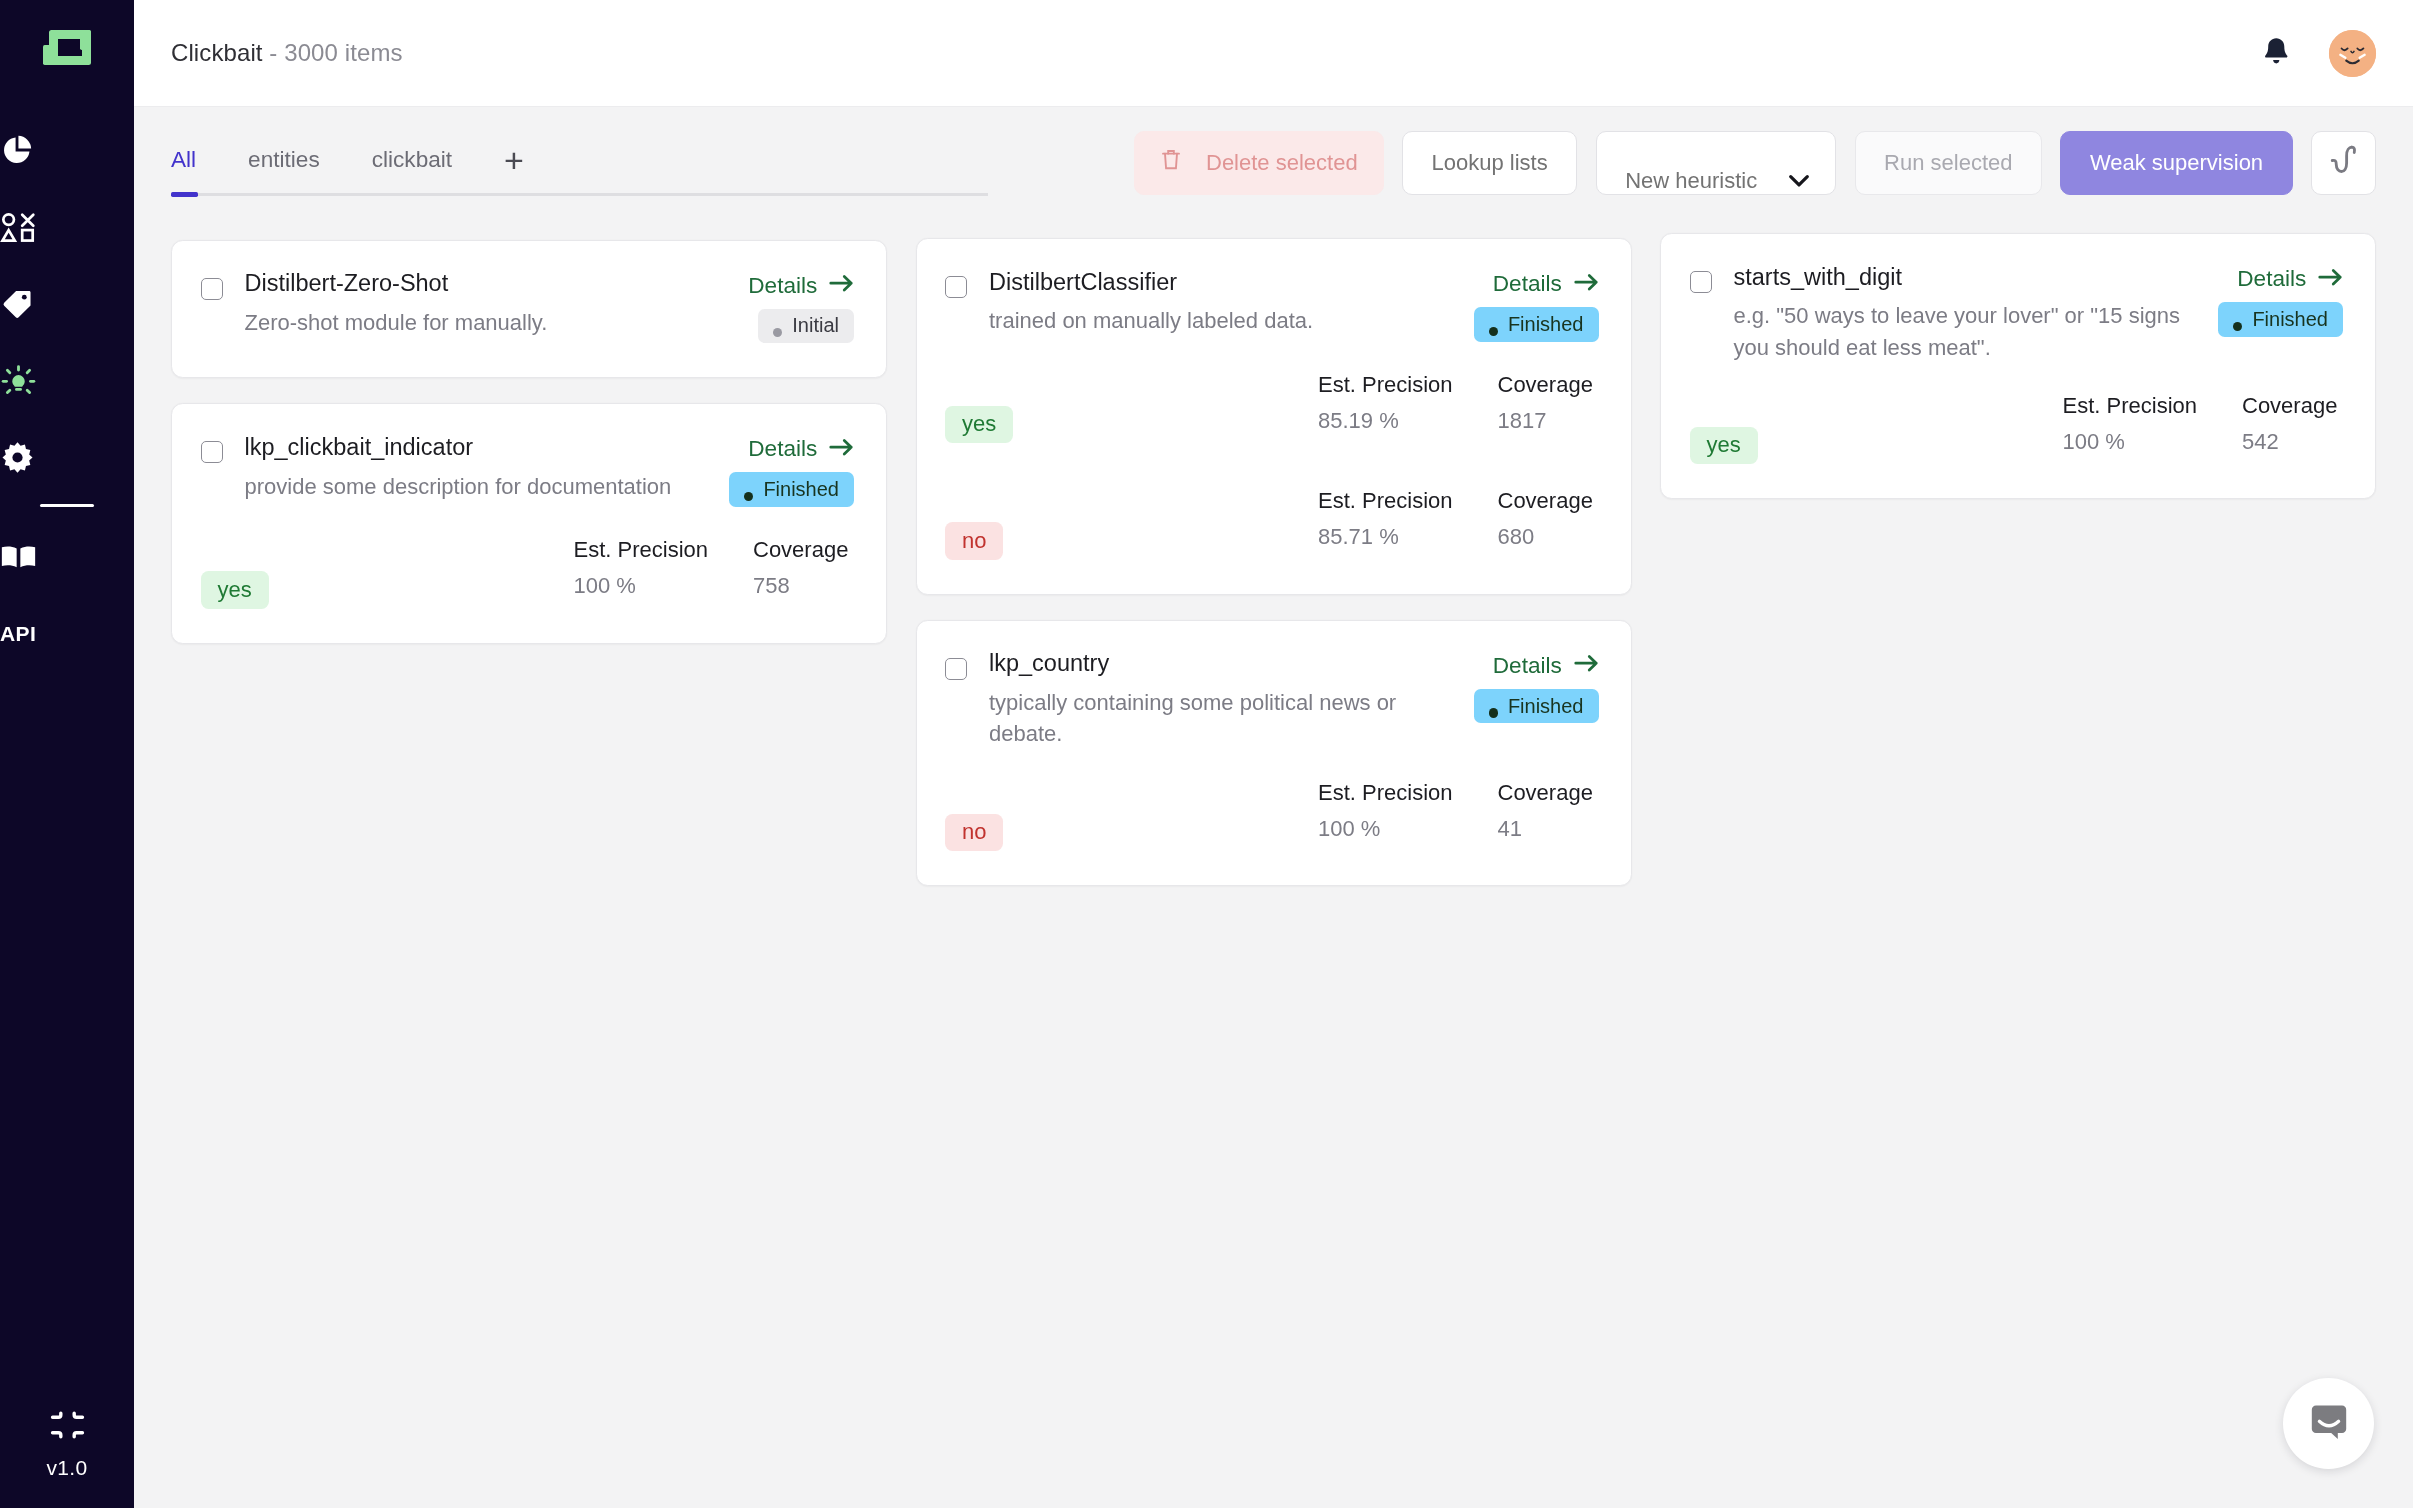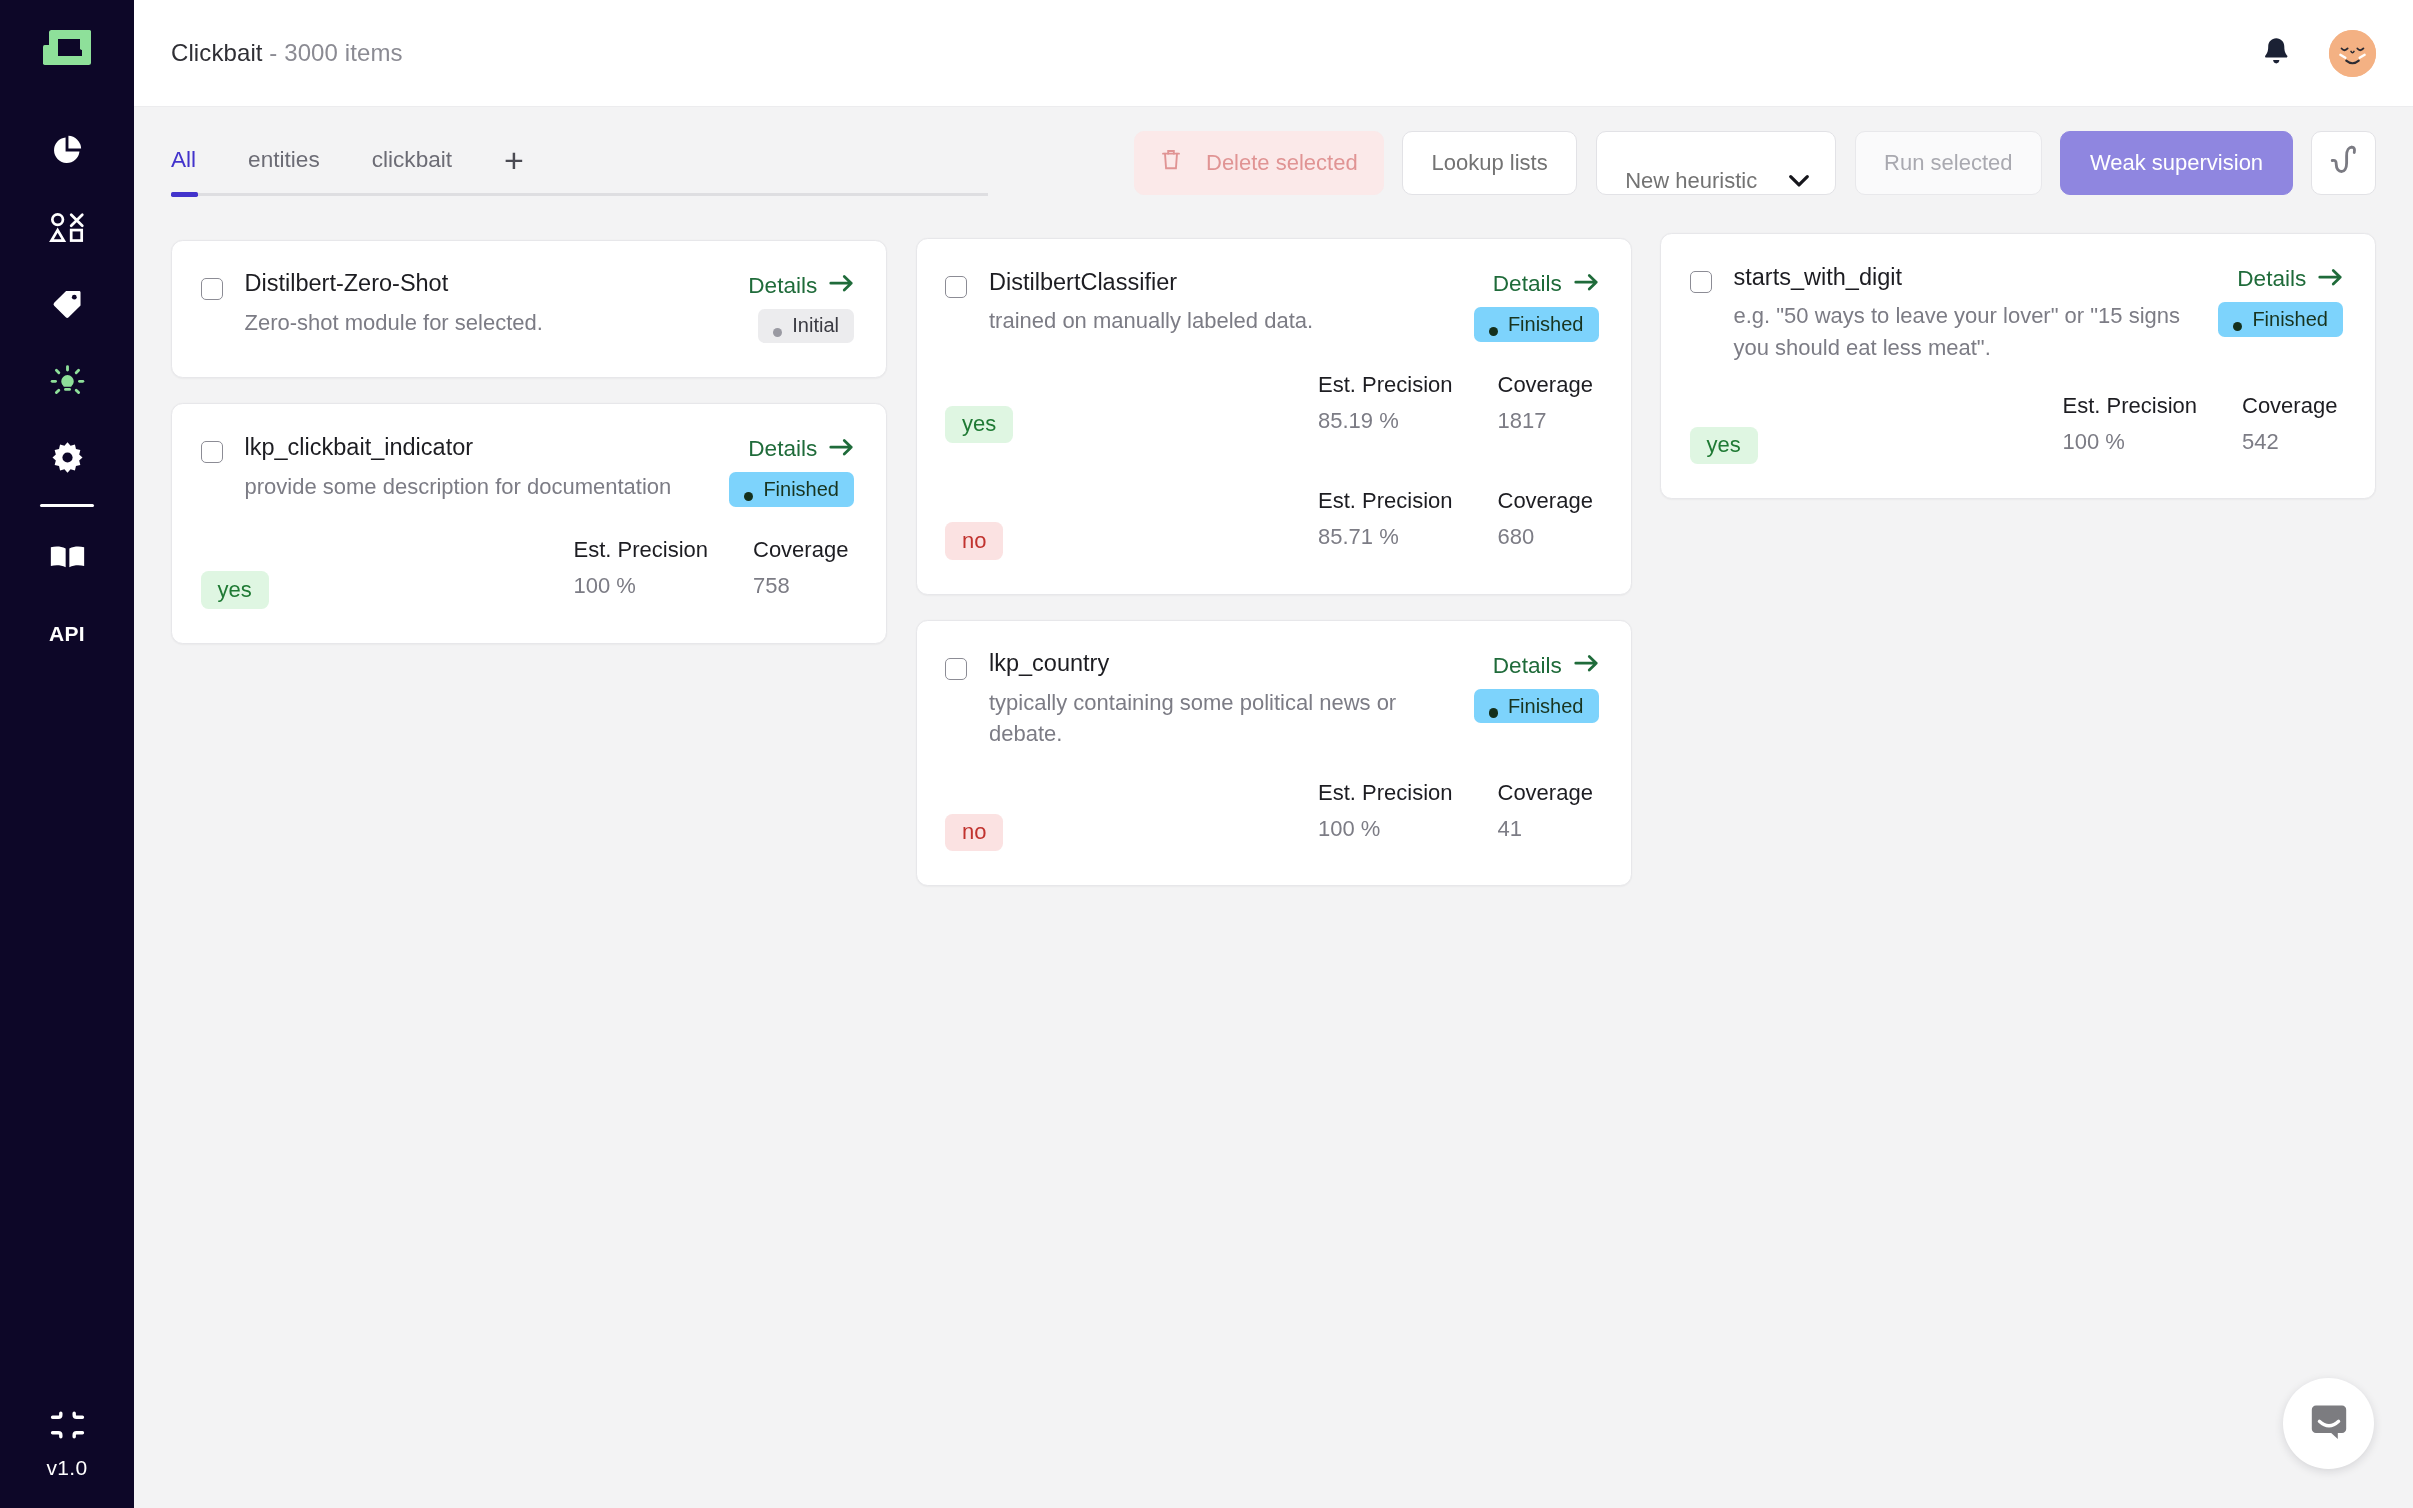--- a/index.html
+++ b/index.html
@@ -30,21 +30,21 @@
     position: absolute; left: 0px; top: 15px;
     width: 11.7px; height: 20px; background: #8ee09a; border-radius: 1.7px;
   }
   .logo-patch-b {
     position: absolute; left: 37px; top: 0px;
     width: 11.7px; height: 20px; background: #8ee09a; border-radius: 1.7px;
   }
   .nav-icons { margin-top: 32px; display: flex; flex-direction: column; align-items: center; width: 100%; }
   .nav-item {
     width: 100%; height: 77px;
-    display: flex; align-items: center; justify-content: center;
+    display: flex; align-items: center; 
     cursor: pointer;
   }
   .nav-item svg { display: block; }
   .sb-divider {
     width: 54px; height: 2.5px; background: #ffffff; border-radius: 1.7px;
     margin: 8.4px 0 11.7px 0;
   }
   .api-label {
     color: #ffffff; font-size: 21px; font-weight: 700; letter-spacing: 0.4px;
   }
@@ -362,21 +362,21 @@
 
       <div class="columns">
 
         <div class="col col-1">
 
           <div class="card">
             <div class="card-top">
               <div class="cb"></div>
               <div class="card-body">
                 <div class="card-name">Distilbert-Zero-Shot</div>
-                <div class="card-desc">Zero-shot module for selected.</div>
+                <div class="card-desc">Zero-shot module for manually.</div>
               </div>
               <div class="card-right">
                 <div class="details">
                   <span>Details</span>
                   <span>
                     <svg width="25" height="18.4" viewBox="0 0 20 14" fill="none" stroke="#1f6b3a" stroke-width="2.2" stroke-linecap="round" stroke-linejoin="round">
                       <path d="M1.4 7h16.4M12.2 1.6 17.8 7l-5.6 5.4"></path>
                     </svg>
                   </span>
                 </div>

